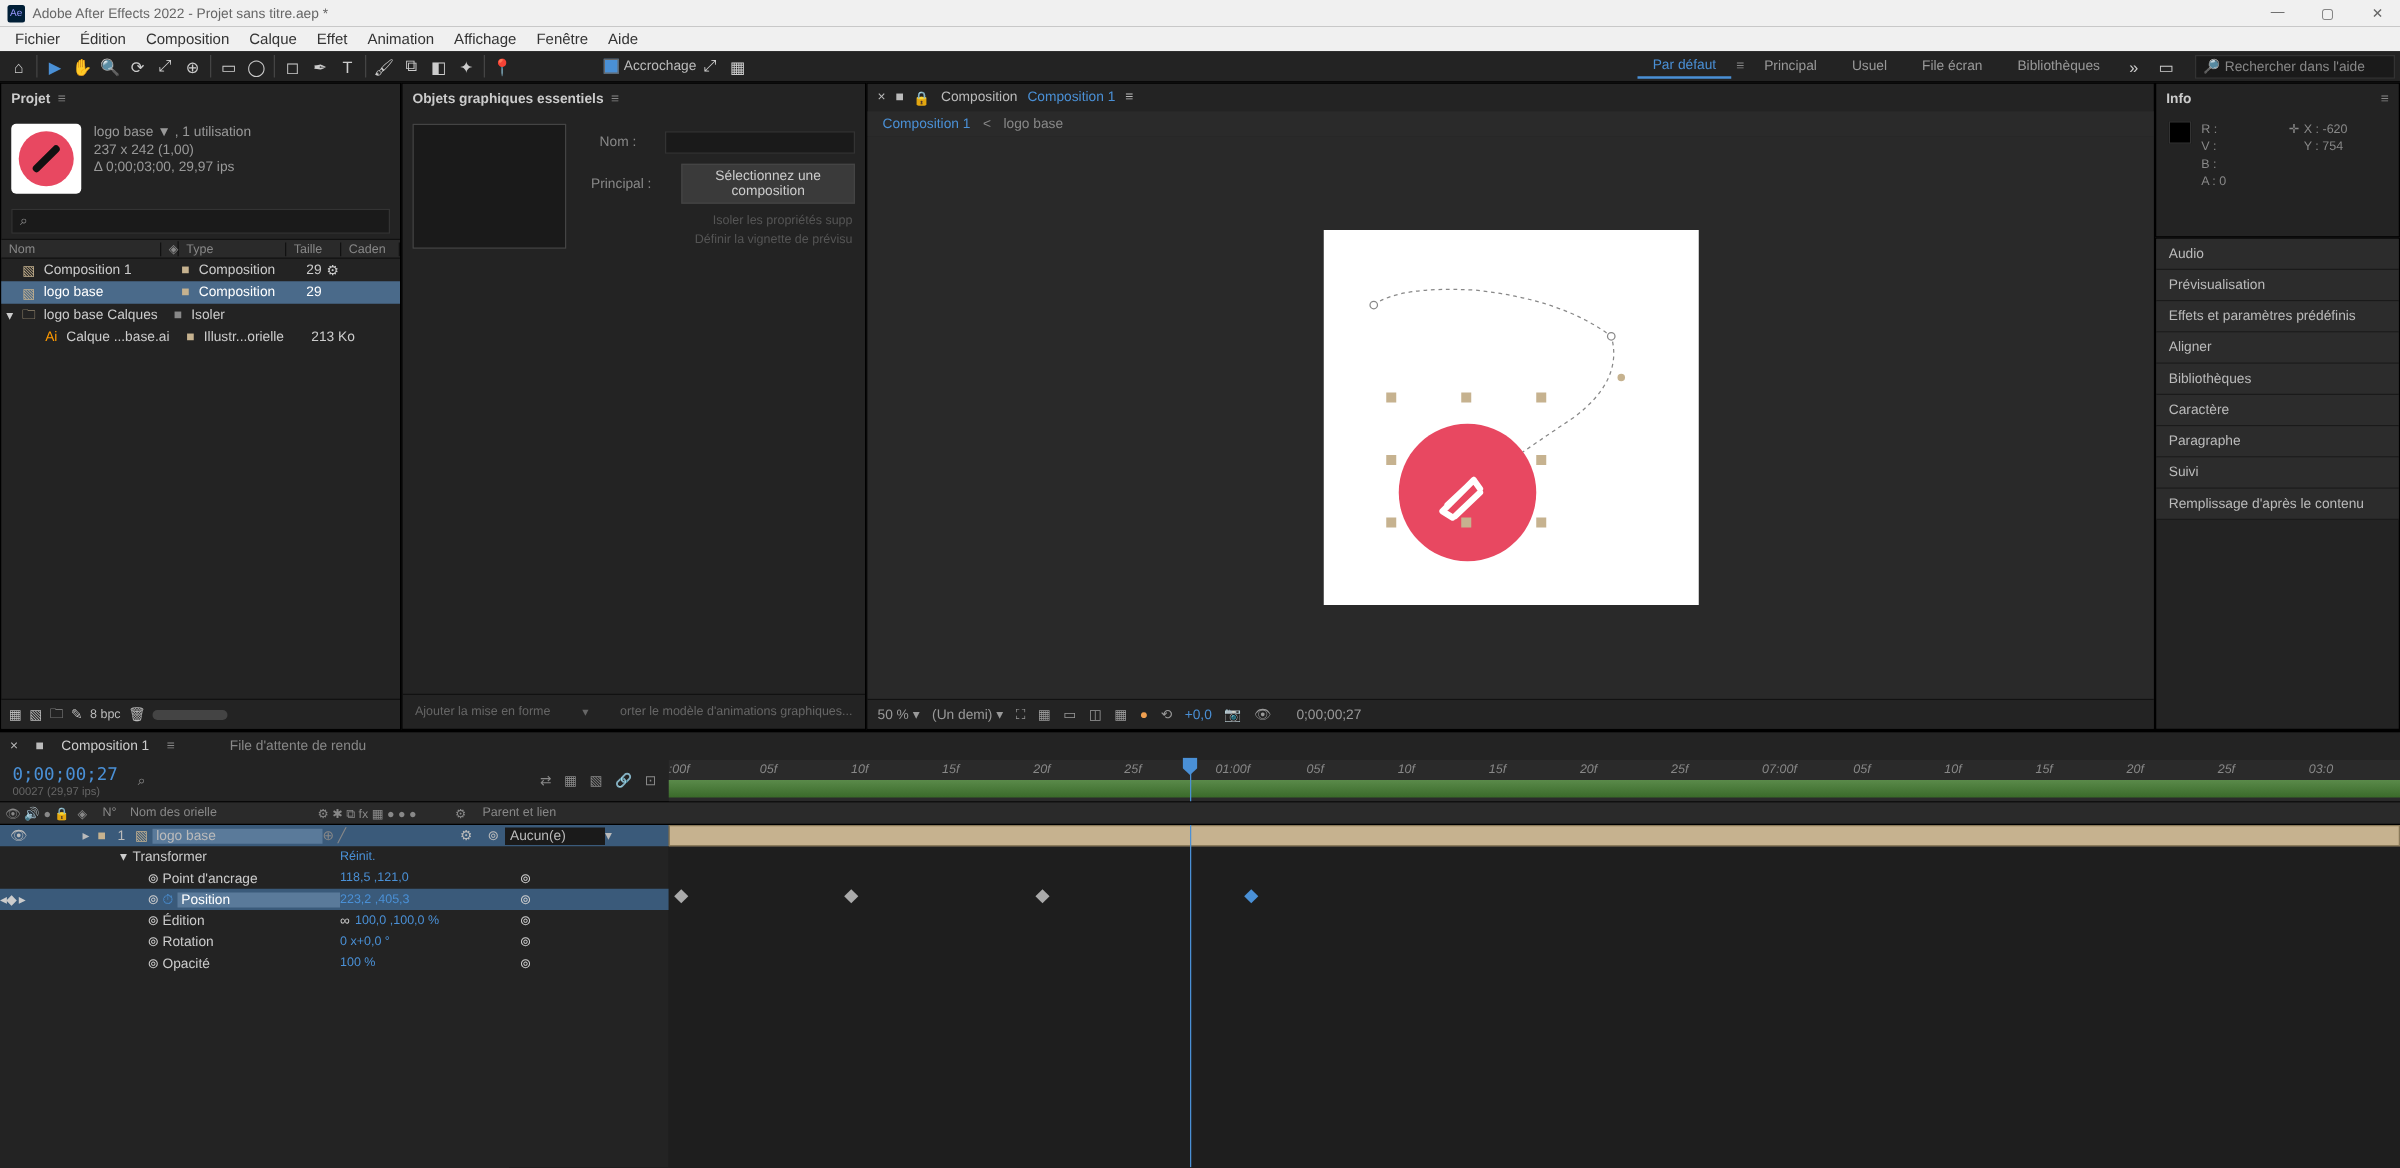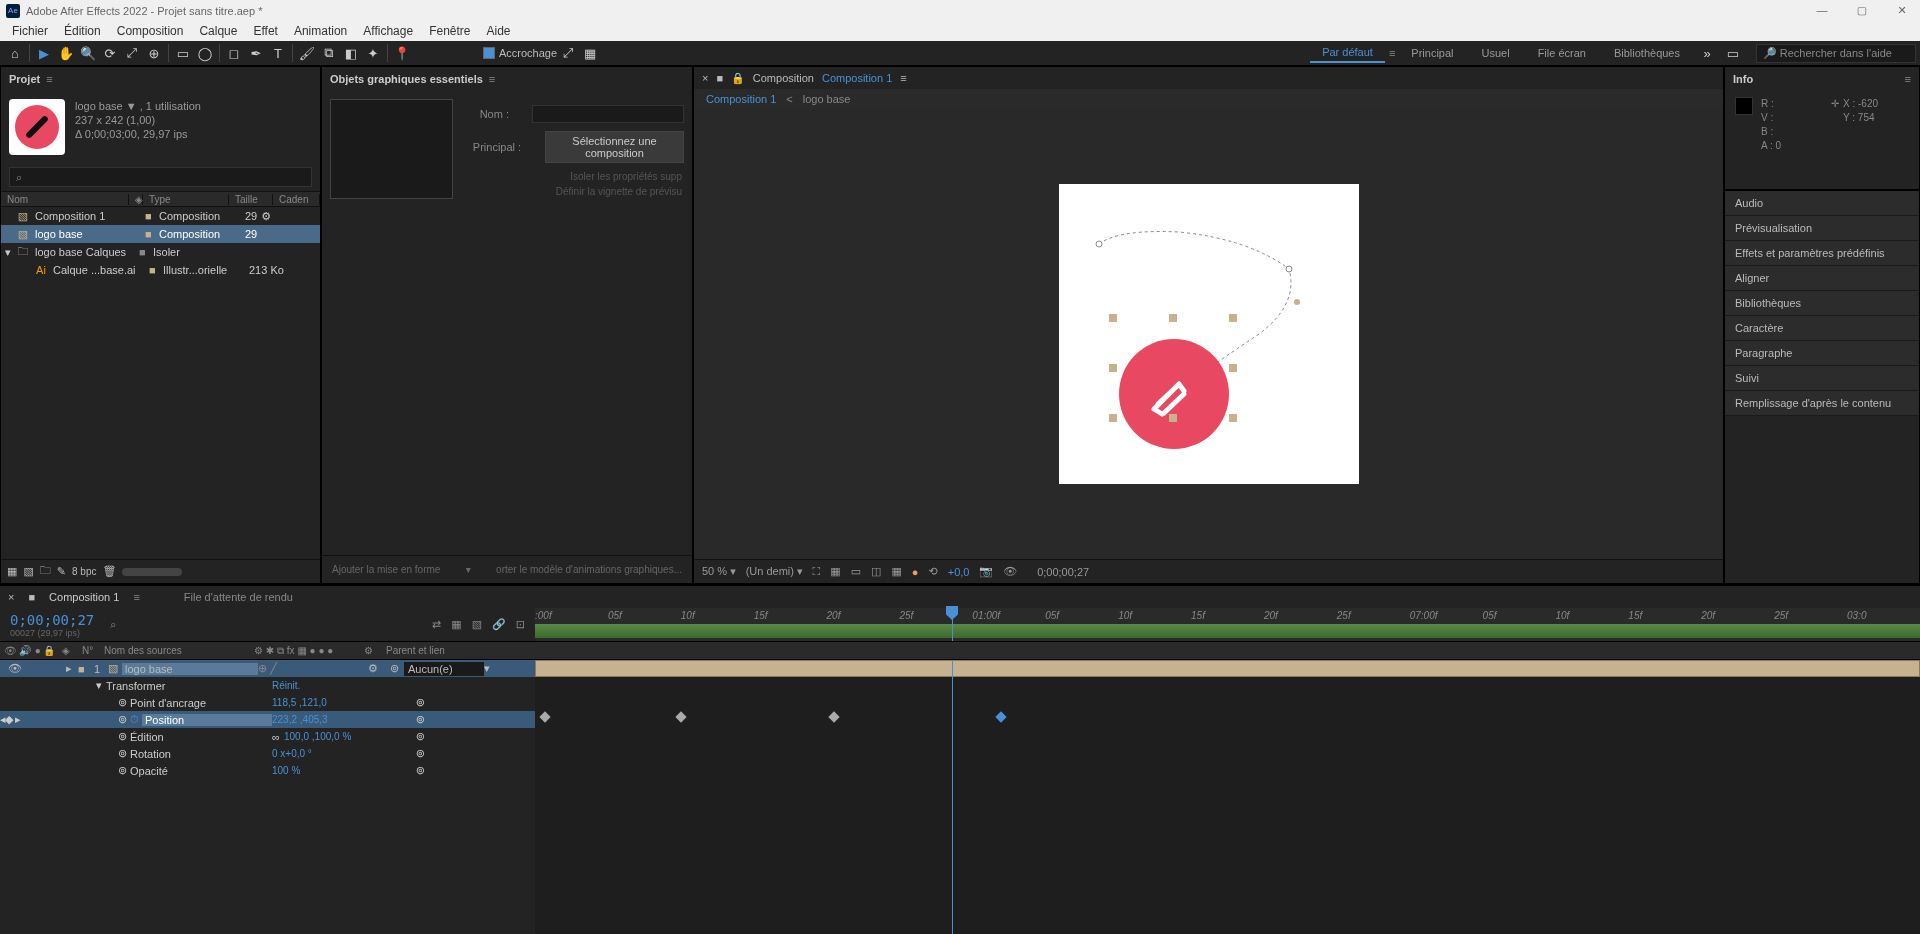--- a/index.html
+++ b/index.html
@@ -401,21 +401,21 @@
       </div>
       <div style="position:absolute;left:0;right:0;top:16px;height:14px;background:linear-gradient(#5a8a4a,#3a6a2a);"></div>
       <div class="playhead"></div>
     </div>
   </div>
   <div class="tl-cols">
     <div class="left">
       <span style="width:62px;padding-left:4px">👁 🔊 ● 🔒</span>
       <span style="width:20px">◈</span>
       <span style="width:22px">N°</span>
-      <span style="width:150px">Nom des sources</span>
+      <span style="width:150px">Nom des orielle</span>
       <span style="width:110px">⚙ ✱ ⧉ fx ▦ ● ● ●</span>
       <span style="width:22px">⚙</span>
       <span>Parent et lien</span>
     </div>
   </div>
   <div class="tl-body">
     <div class="tl-body-left">
       <div class="layer-row sel">
         <span style="width:62px;padding-left:4px">👁</span>
         <span style="width:12px">▸</span>

